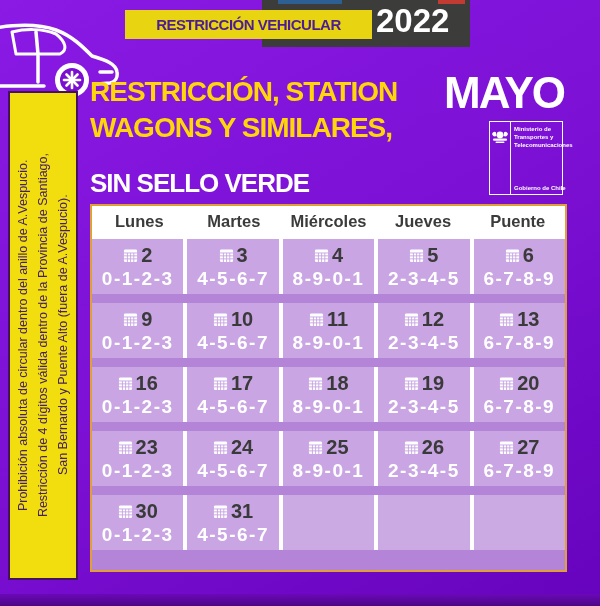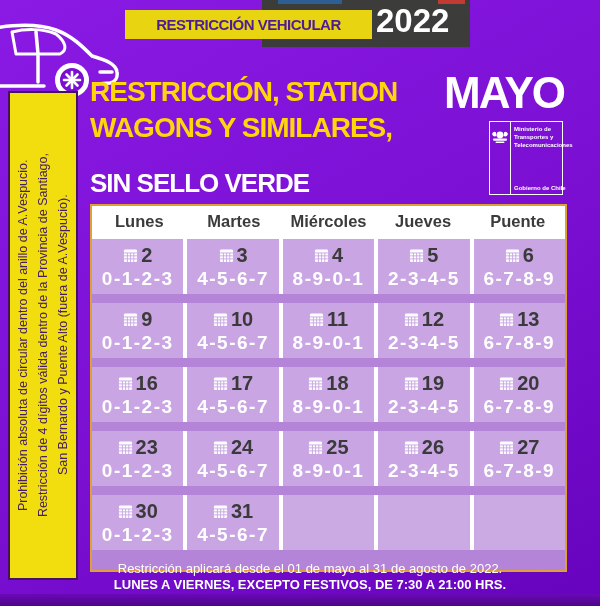--- a/index.html
+++ b/index.html
@@ -522,19 +522,15 @@
             </div>
             <div class="cell-digits">4-5-6-7</div>
           </div>
           <div class="cal-cell empty"></div>
           <div class="cal-cell empty"></div>
           <div class="cal-cell empty"></div>
         </div>
       </div>
   </div>
 
-  <div class="footer">
-    <div class="f1">Restricción aplicará desde el 01 de mayo al 31 de agosto de 2022.</div>
-    <div class="f2">LUNES A VIERNES, EXCEPTO FESTIVOS, DE 7:30 A 21:00 HRS.</div>
-  </div>
 
   <div class="bottom-strip"></div>
 </div>
 
 </body></html>

